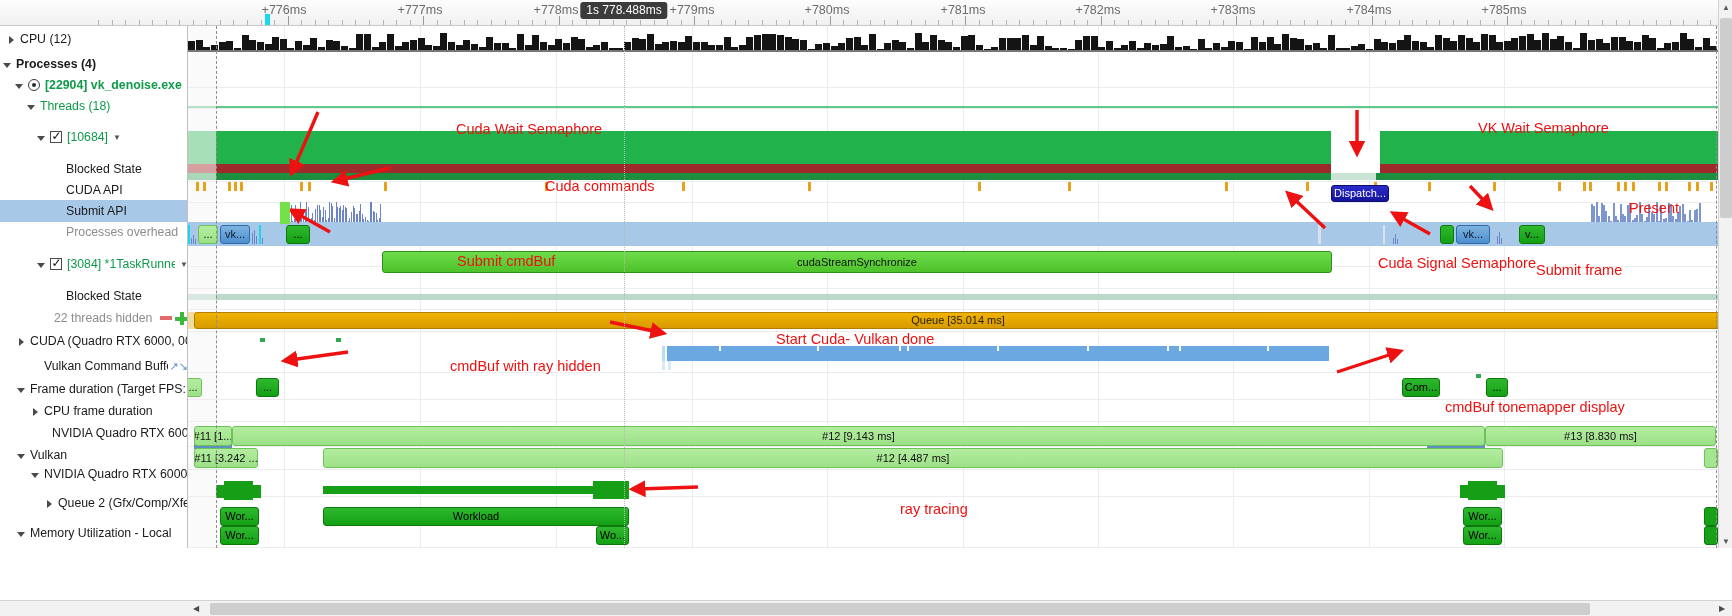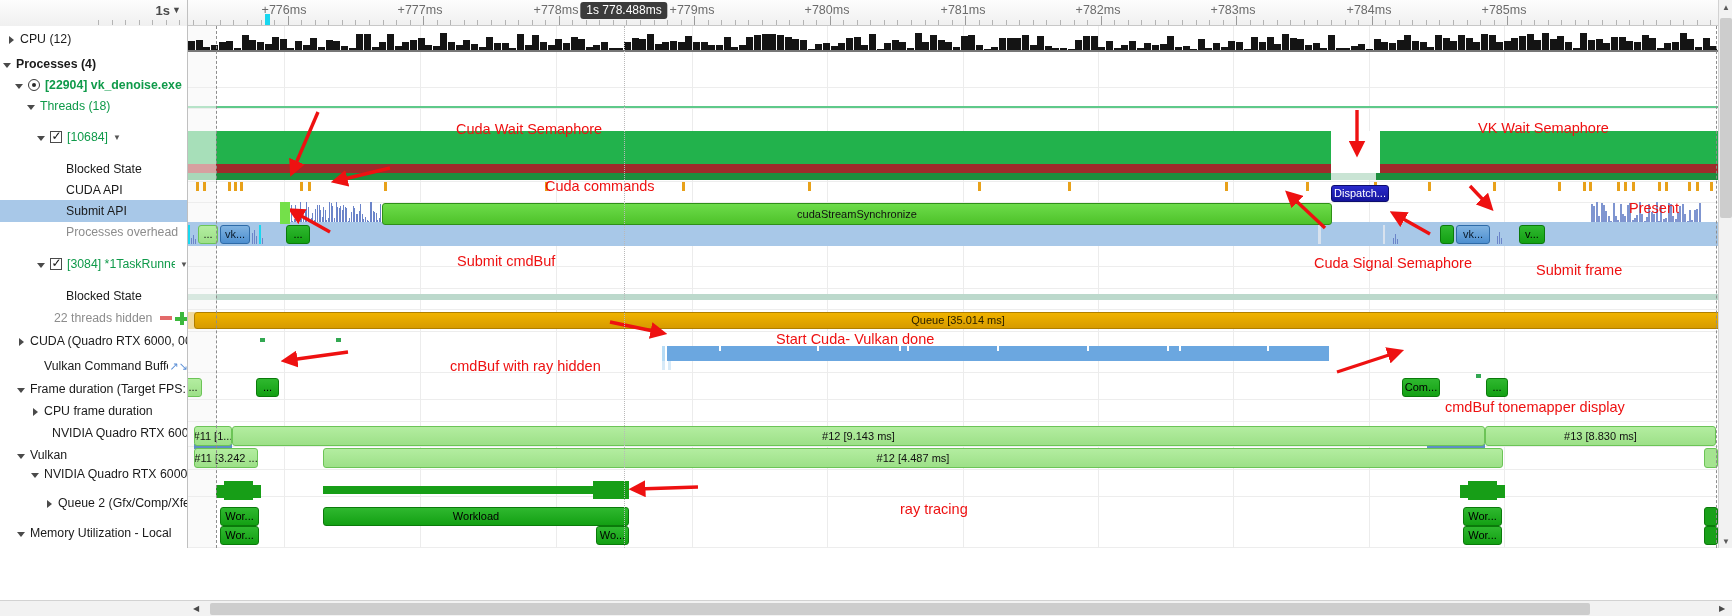--- a/index.html
+++ b/index.html
@@ -124,20 +124,21 @@
 
   .blk {
     position: absolute; border-radius: 3px; overflow: hidden;
     font-size: 11px; line-height: 1; text-align: center; white-space: nowrap;
     display: flex; align-items: center; justify-content: center;
     color: #111;
   }
   .blk.green {
     background: linear-gradient(#6ddc4a, #4ec22a);
     border: 1px solid #2f8f18;
+    margin-top: 48px;
   }
   .blk.darkgreen {
     background: linear-gradient(#2fb82f, #13a013);
     border: 1px solid #0b7a0b;
     color: #000;
   }
   .blk.lgreen {
     background: linear-gradient(#b3eda0, #9de088);
     border: 1px solid #6cc457;
   }
@@ -191,25 +192,20 @@
     background: #ffffff;
   }
   .spark { position: absolute; bottom: 0; width: 1px; background: #6b84c9; }
   .sparkblk { position: absolute; overflow: hidden; }
 </style>
 </head>
 <body>
 <div id="app">
 
 <div class="ruler">
-  <div class="ruler-left">
-    <div class="scale-sel">
-      <span>1s</span><span class="chev">▼</span>
-    </div>
-  </div>
   <div id="ruler-labels">
         <div class="tick-label" style="left: 284px;">+776ms</div>
         <div class="tick-label" style="left: 420px;">+777ms</div>
         <div class="tick-label" style="left: 556px;">+778ms</div>
         <div class="tick-label" style="left: 692px;">+779ms</div>
         <div class="tick-label" style="left: 827px;">+780ms</div>
         <div class="tick-label" style="left: 963px;">+781ms</div>
         <div class="tick-label" style="left: 1098px;">+782ms</div>
         <div class="tick-label" style="left: 1233px;">+783ms</div>
         <div class="tick-label" style="left: 1369px;">+784ms</div>
@@ -990,21 +986,21 @@
         </div>
         <div class="blk darkgreen" style="left: 1331px; top: 199px; width: 26px; height: 19px;">
           <span>v...</span>
         </div>
       </div>
   <div id="annots">
         <div class="annot" style="left: 268px; top: 95px;">Cuda Wait Semaphore</div>
         <div class="annot" style="left: 357px; top: 152px;">Cuda commands</div>
         <div class="annot" style="left: 269px; top: 227px;">Submit cmdBuf</div>
         <div class="annot" style="left: 1290px; top: 94px;">VK Wait Semaphore</div>
-        <div class="annot" style="left: 1126px; top: 229px;">Cuda Signal Semaphore</div>
+        <div class="annot" style="left: 1190px; top: 229px;">Cuda Signal Semaphore</div>
         <div class="annot" style="left: 1441px; top: 174px;">Present</div>
         <div class="annot" style="left: 1348px; top: 236px;">Submit frame</div>
         <div class="annot" style="left: 262px; top: 332px;">cmdBuf with ray hidden</div>
         <div class="annot" style="left: 588px; top: 305px;">Start Cuda- Vulkan done</div>
         <div class="annot" style="left: 1257px; top: 373px;">cmdBuf tonemapper display</div>
         <div class="annot" style="left: 712px; top: 475px;">ray tracing</div>
       </div>
   <svg class="arrowsvg" id="arrows" width="1530" height="522" viewBox="0 0 1530 522" style="left:0;top:0;">
         <defs>
           <marker id="ah" markerWidth="5" markerHeight="5" refX="2.2" refY="2.5" orient="auto">

